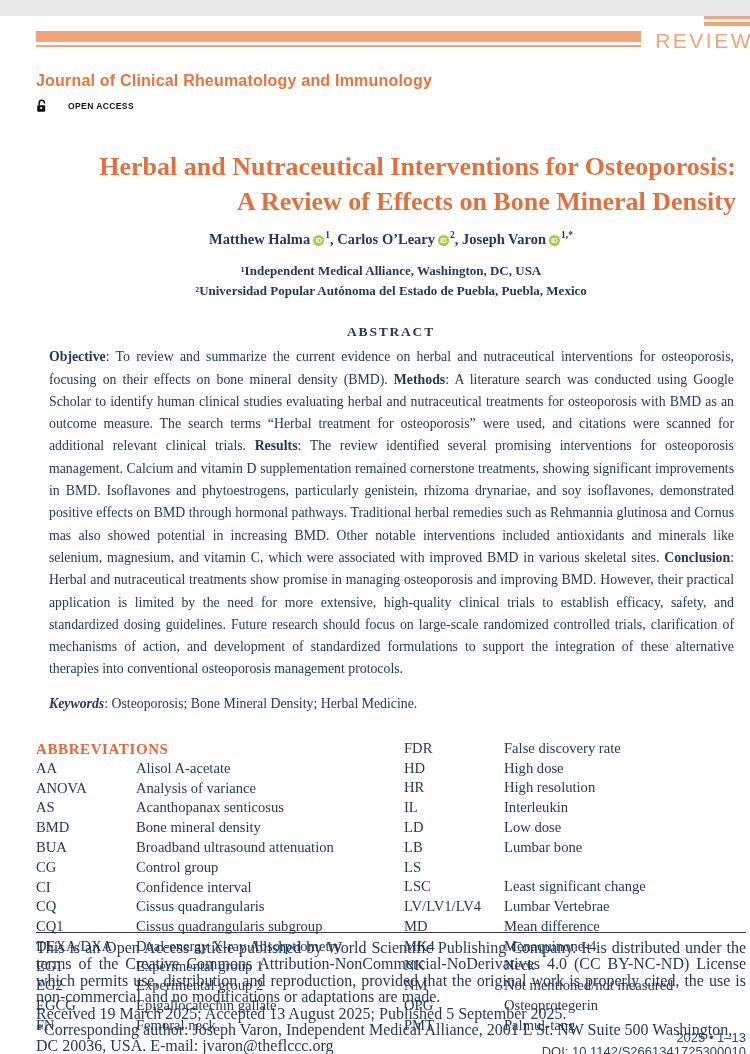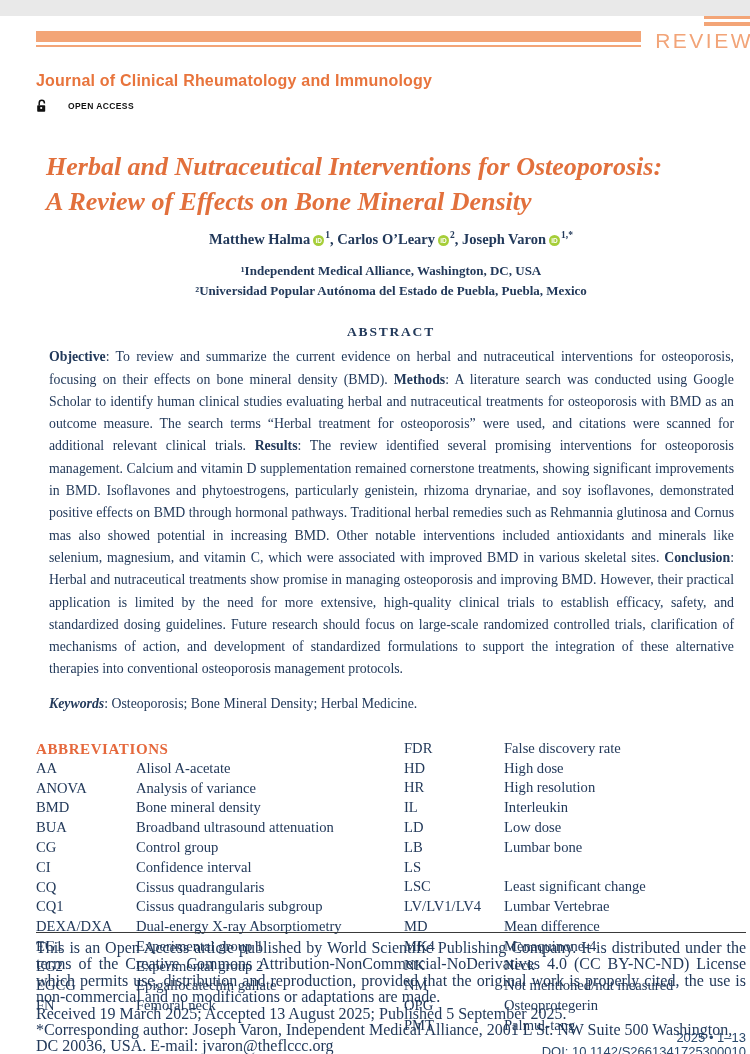--- a/index.html
+++ b/index.html
@@ -27,22 +27,22 @@
     font-weight:bold; font-size:16px; color:#E8743C; letter-spacing:0.2px;
   }
   .open-access {
     margin-top:9px; display:flex; align-items:center; gap:20px;
     font-family:"Liberation Sans", sans-serif; font-size:8.5px; font-weight:bold;
     letter-spacing:0.4px; color:#111;
   }
   .open-access svg { display:block; }
 
   .title {
-    margin:37px 30px 0 30px; text-align:left;
-    font-size:26px; font-weight:bold; color:#E2703C; line-height:1.33;font-style:italic;
+    margin:37px 30px 0 30px; text-align:right;
+    font-size:26px; font-weight:bold; color:#E2703C; line-height:1.33;
   }
   .authors {
     margin-top:11px; text-align:center; font-size:14.5px; font-weight:bold;
   }
   .authors sup { font-size:9.5px; }
   .orcid {
     display:inline-flex; width:11px; height:11px; border-radius:50%;
     background:#A6CE39; color:#fff; font-family:"Liberation Sans",sans-serif;
     font-size:6.5px; font-weight:bold; align-items:center; justify-content:center;
     vertical-align:1px; margin:0 1px 0 3px;
@@ -138,20 +138,24 @@
       <div class="abbr-heading">ABBREVIATIONS</div>
     <div class="abbr-row">
           <span class="abbr-key">AA</span>
           <span class="abbr-val">Alisol A-acetate</span>
         </div>
         <div class="abbr-row">
           <span class="abbr-key">ANOVA</span>
           <span class="abbr-val">Analysis of variance</span>
         </div>
         <div class="abbr-row">
+          <span class="abbr-key">AS</span>
+          <span class="abbr-val">Acanthopanax senticosus</span>
+        </div>
+        <div class="abbr-row">
           <span class="abbr-key">BMD</span>
           <span class="abbr-val">Bone mineral density</span>
         </div>
         <div class="abbr-row">
           <span class="abbr-key">BUA</span>
           <span class="abbr-val">Broadband ultrasound attenuation</span>
         </div>
         <div class="abbr-row">
           <span class="abbr-key">CG</span>
           <span class="abbr-val">Control group</span>

